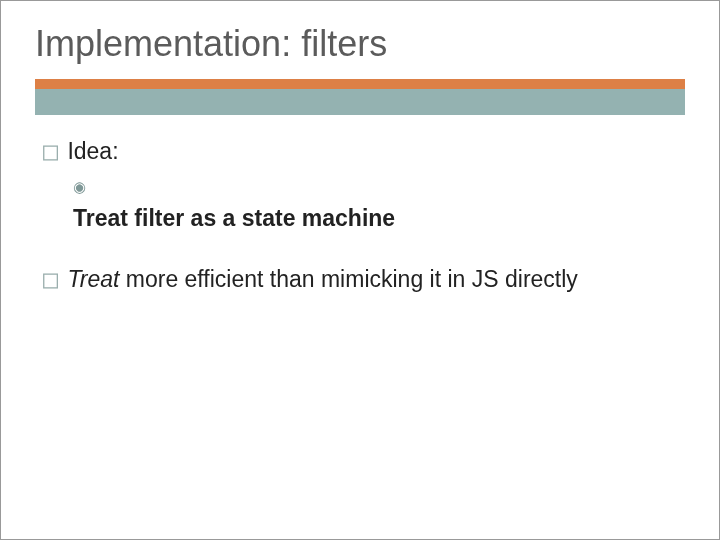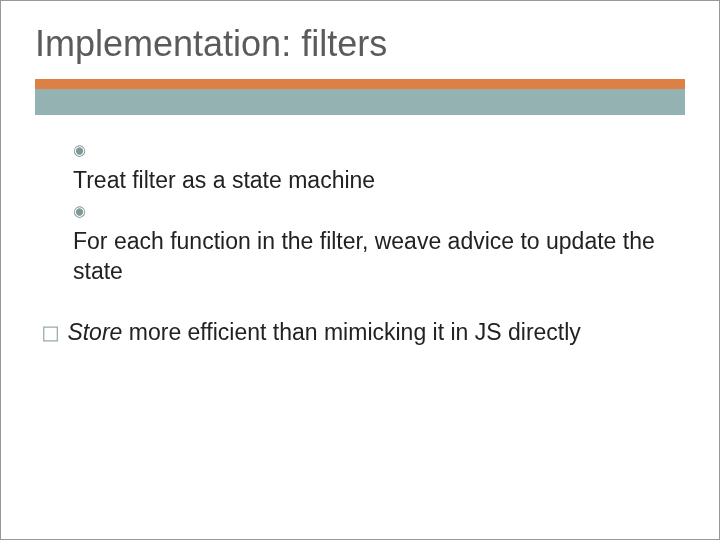--- a/index.html
+++ b/index.html
@@ -19,54 +19,54 @@
 
   .body { margin-top: 22px; font-size: 23px; line-height: 1.28; }
 
   .lvl1 { margin: 4px 0 8px 6px; }
   .lvl1 .bullet { display:inline-block; width: 20px; vertical-align: top; color: #9aaead; }
   .lvl1 .txt    { display:inline-block; width: calc(100% - 28px); vertical-align: top; }
 
   .sub { margin-left: 38px; margin-top: 2px; }
   .sub .item { margin: 2px 0; }
   .sub .b2 { display:inline-block; width: 22px; vertical-align: top; color: #7f9897; font-size: 15px; position: relative; top: 3px; }
-  .sub .txt { display:inline-block; width: calc(100% - 26px); vertical-align: top; }
+  .sub .txt { display:inline-block; width: calc(100% - 26px); vertical-align: top; font-weight: bold; }
 
   .gap { height: 26px; }
 
   .italic { font-style: italic; }
 </style>
 </head>
 <body>
 
 <div class="slide">
 
   <div class="title">Implementation: filters</div>
 
   <div class="bars">
     <div class="bar-orange"></div>
     <div class="bar-grey"></div>
   </div>
 
   <div class="body">
 
+    <div class="lvl1">
+      <span class="bullet">◻</span>
+      <span class="txt">Idea:</span>
+    </div>
 
     <div class="sub">
       <div class="item">
         <span class="b2">◉</span>
         <span class="txt">Treat filter as a state machine</span>
-      </div>
-      <div class="item">
-        <span class="b2">◉</span>
-        <span class="txt">For each function in the filter, weave advice to update the state</span>
       </div>
     </div>
 
     <div class="gap"></div>
 
 
     <div class="lvl1">
       <span class="bullet">◻</span>
-      <span class="txt"><span class="italic">Store</span><span> more efficient than mimicking it in JS directly</span></span>
+      <span class="txt"><span class="italic">Treat</span><span> more efficient than mimicking it in JS directly</span></span>
     </div>
 
   </div>
 </div>
 
 </body></html>

